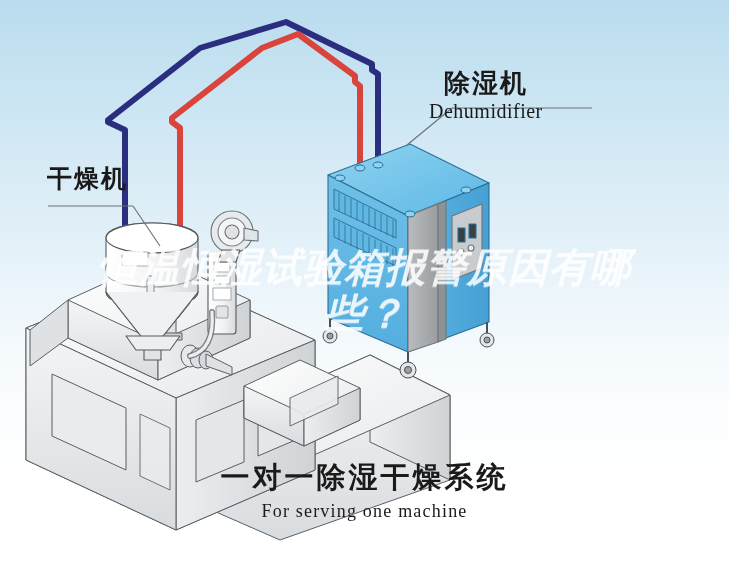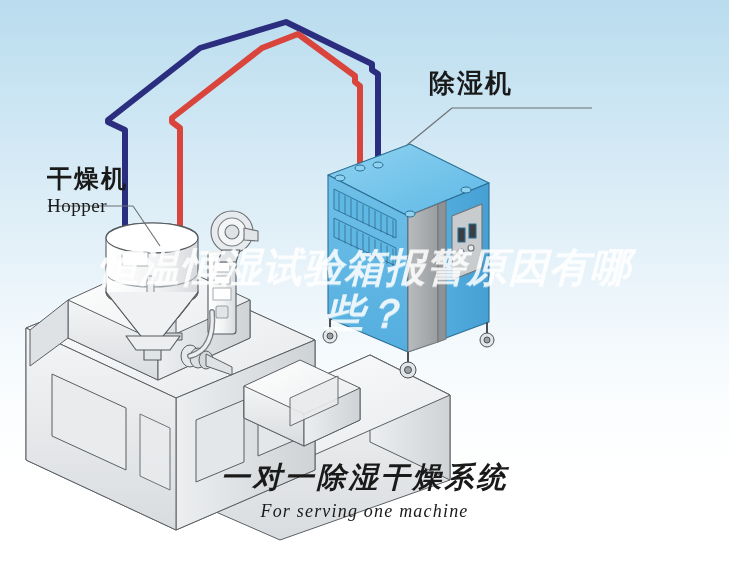--- a/index.html
+++ b/index.html
@@ -17,25 +17,25 @@
 
   
   .lbl{position:absolute;color:#1a1a1a;white-space:nowrap;}
   .lbl .cn{font-family:"DejaVu Sans","Liberation Sans",sans-serif;font-weight:700;letter-spacing:2px;}
   .lbl .en{font-family:"Liberation Serif","DejaVu Serif",serif;}
 
   #label-dehumidifier{left:429px;top:68px;text-align:center;}
   #label-dehumidifier .cn{font-size:26px;line-height:30px;display:block;}
   #label-dehumidifier .en{font-size:20px;line-height:26px;display:block;letter-spacing:.5px;}
 
-  #label-hopper{left:47px;top:164px;text-align:left;}
+  #label-hopper{left:47px;top:164px;text-align:center;}
   #label-hopper .cn{font-size:25px;line-height:29px;display:block;}
   #label-hopper .en{font-size:19px;line-height:25px;display:block;letter-spacing:.5px;}
 
-  #label-caption{left:0;top:458px;width:729px;text-align:center;font-style:italic;}
+  #label-caption{left:0;top:458px;width:729px;text-align:center;}
   #label-caption .cn{font-size:29px;line-height:38px;display:block;letter-spacing:3px;}
   #label-caption .en{font-size:18px;line-height:30px;display:block;letter-spacing:1.2px;}
 
   
   #watermark{
     position:absolute;left:0;top:244px;width:729px;
     text-align:center;pointer-events:none;
   }
   #watermark .wm-line{
     display:block;
@@ -247,25 +247,25 @@
     </g>
     <g>
       <line x1="160" y1="246" x2="133" y2="206" stroke="#6b7074" stroke-width="1.1"></line>
       <line x1="133" y1="206" x2="48" y2="206" stroke="#6b7074" stroke-width="1.1"></line>
     </g>
   </svg>
   </div>
 
   <div class="lbl" id="label-dehumidifier">
     <span class="cn">除湿机</span>
+    <span class="en">Dehumidifier</span>
   </div>
 
   <div class="lbl" id="label-hopper">
     <span class="cn">干燥机</span>
-    <span class="en">Hopper</span>
   </div>
 
   <div class="lbl" id="label-caption">
     <span class="cn">一对一除湿干燥系统</span>
     <span class="en">For serving one machine</span>
   </div>
 
   <div id="watermark">
     <span class="wm-line">恒温恒湿试验箱报警原因有哪</span>
     <span class="wm-line">些？</span>

